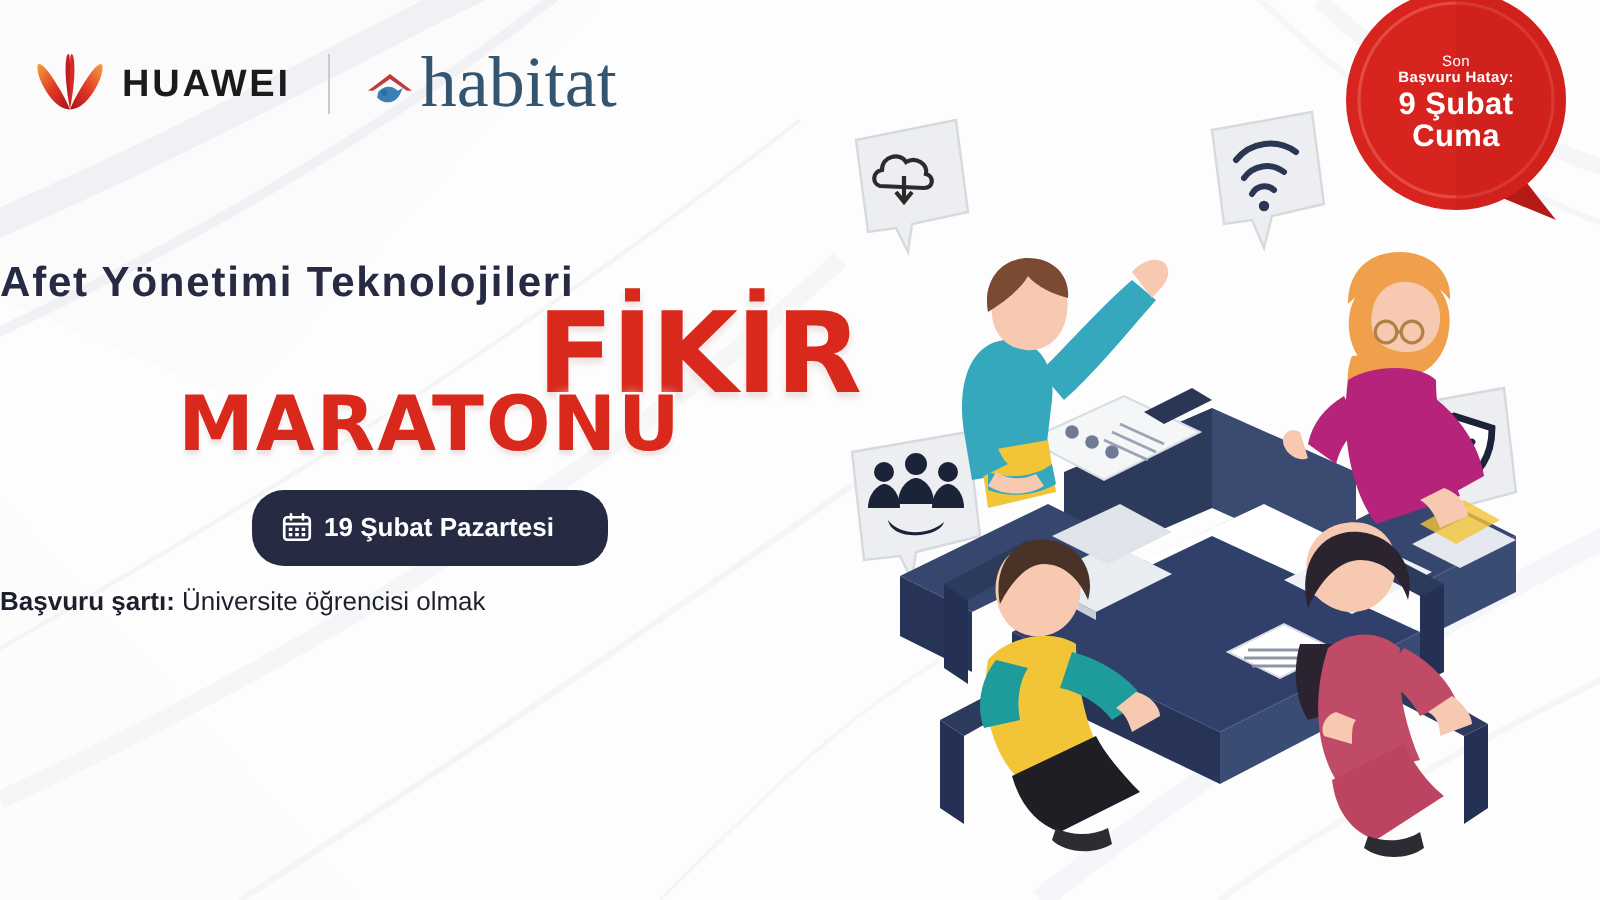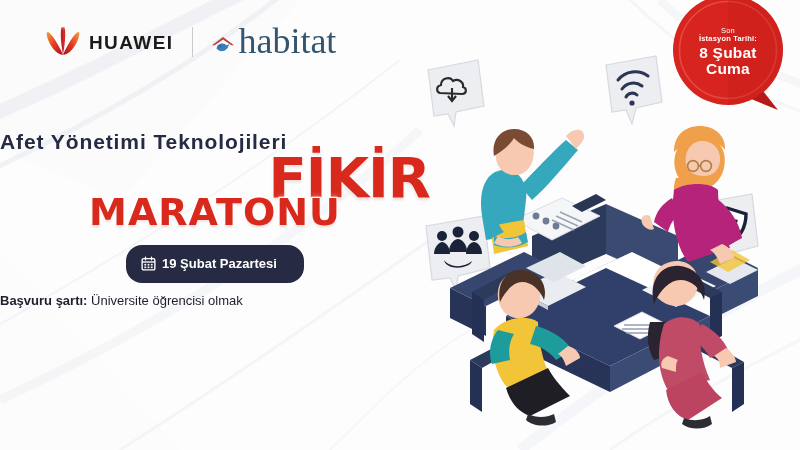--- a/index.html
+++ b/index.html
@@ -10,21 +10,21 @@
   }
   .poster{
     position:relative;width:800px;height:450px;overflow:hidden;
     background:#fdfdfe;
   }
   
   .marble{position:absolute;inset:0;overflow:hidden;}
   .marble svg{position:absolute;inset:0;width:800px;height:450px;}
 
   
-  .logo-bar{position:absolute;left:46px;top:22px;display:flex;align-items:center;height:40px;}
+  .logo-bar{position:absolute;left:18px;top:22px;display:flex;align-items:center;height:40px;}
   .huawei{display:flex;align-items:center;gap:9px;}
   .huawei-mark{width:34px;height:30px;display:block;}
   .huawei-word{
     font-size:19px;font-weight:bold;color:#1b1b1b;letter-spacing:1.4px;
     font-family:"Liberation Sans", sans-serif;line-height:1;
   }
   .divider{width:1px;height:30px;background:#c9c9cf;margin:0 17px 0 19px;}
   .habitat{display:flex;align-items:flex-end;gap:2px;}
   .habitat-mark{width:26px;height:22px;display:block;margin-bottom:2px;}
   .habitat-word{
@@ -152,22 +152,22 @@
 
   <div class="badge">
     <svg viewBox="0 0 116 116">
       <path d="M86,88 L108,116 L74,102 Z" fill="#b51a16"></path>
       <circle cx="58" cy="56" r="55" fill="#d8241f"></circle>
       <circle cx="58" cy="56" r="48.5" fill="none" stroke="#e8574c" stroke-width="1.6" opacity=".75"></circle>
       <path d="M58,1 a55,55 0 0 1 0,110" fill="#c41e1a" opacity=".35"></path>
     </svg>
     <div class="badge-text">
       <div class="badge-small">Son</div>
-      <div class="badge-small2">İstasyon Tarihi:</div>
-      <div class="badge-big">8 Şubat</div>
+      <div class="badge-small2">Başvuru Hatay:</div>
+      <div class="badge-big">9 Şubat</div>
       <div class="badge-big2">Cuma</div>
     </div>
   </div>
 
   <div class="illo">
     <svg viewBox="0 0 390 390" xmlns="http://www.w3.org/2000/svg">
 
       <g>
         <path d="M18,30 L68,20 L74,66 L46,72 L44,86 L38,74 L24,76 Z" fill="#eceef1" stroke="#d6d9de" stroke-width="1.2"></path>
         <path d="M30,53 c-4,-1 -4,-7 1,-8 c0,-7 9,-9 12,-4 c5,-3 11,1 10,6 c4,1 4,7 -1,7 z" fill="none" stroke="#2b2b2b" stroke-width="2.1"></path>

